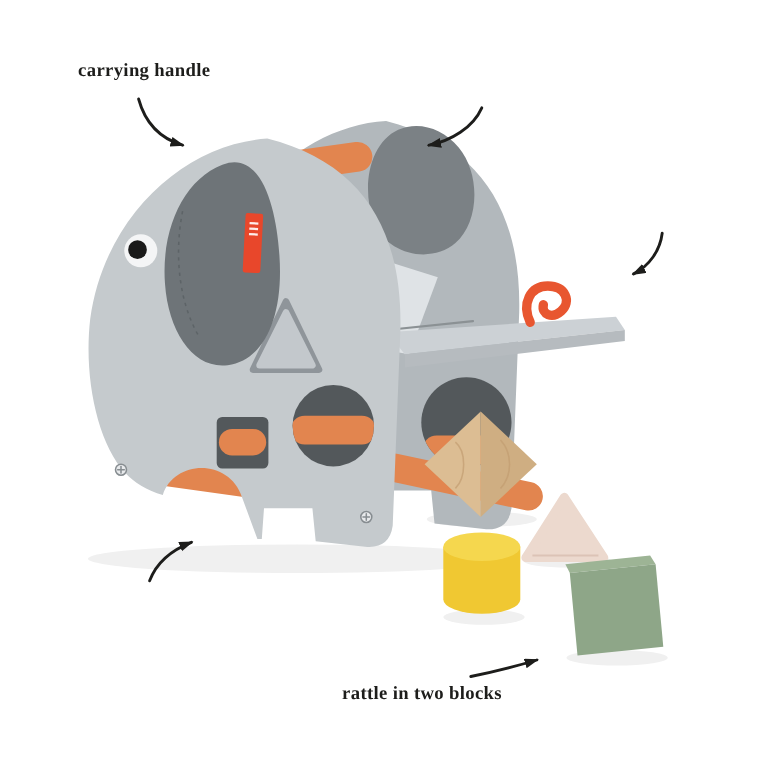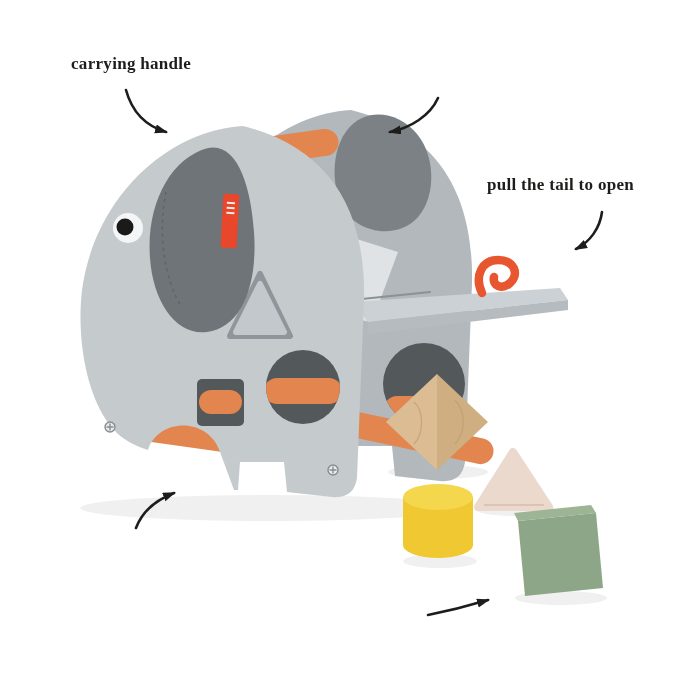--- a/index.html
+++ b/index.html
@@ -188,14 +188,14 @@
     <g>
       <path class="arrow" marker-end="url(#ah)" d="M 126 90 C 132 112, 146 126, 166 132"></path>
       <path class="arrow" marker-end="url(#ah)" d="M 438 98 C 430 116, 410 128, 390 132"></path>
       <path class="arrow" marker-end="url(#ah)" d="M 602 212 C 600 228, 590 242, 576 249"></path>
       <path class="arrow" marker-end="url(#ah)" d="M 136 528 C 142 512, 156 500, 174 493"></path>
       <path class="arrow" marker-end="url(#ah)" d="M 428 615 C 448 611, 468 606, 488 600"></path>
     </g>
   </svg>
 
   <div class="label" style="left:71px;top:54px">carrying handle</div>
-  <div class="label" style="left:487px;top:175px">pull the tail to open</div>
+  <div class="label" style="left:311px;top:620px">rattle in two blocks</div>
 </div>
 
 </body></html>

